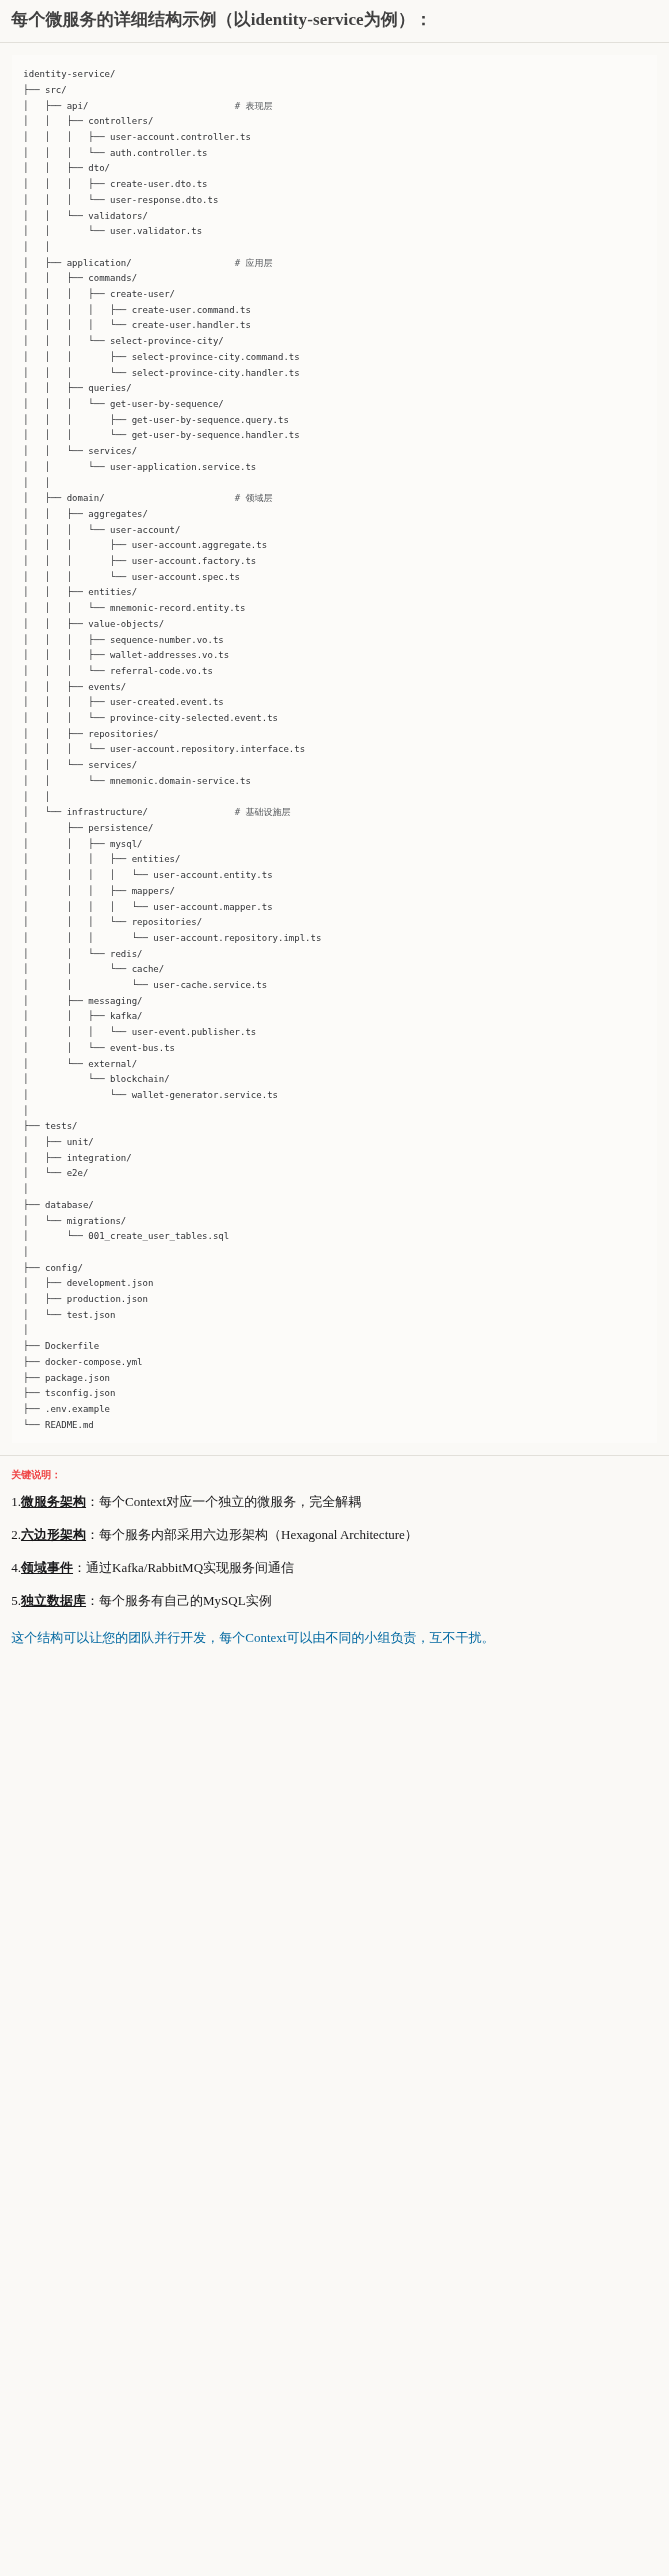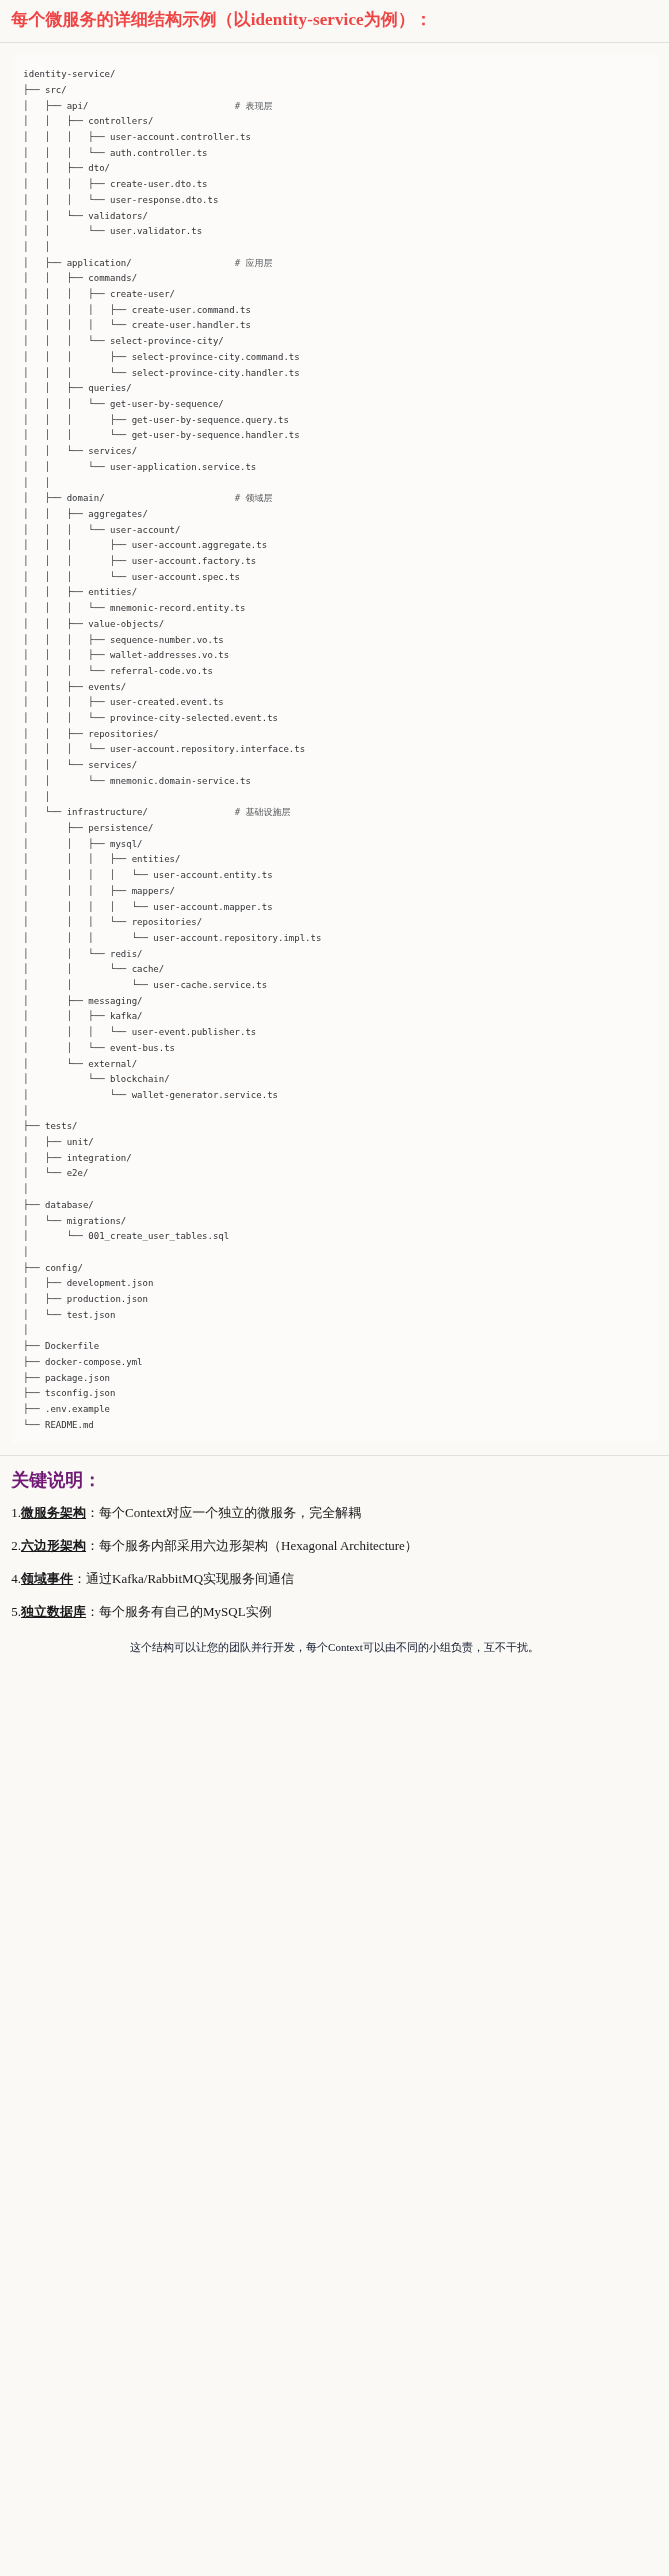--- a/index.html
+++ b/index.html
@@ -21,21 +21,21 @@
     padding: 0;
   }
 
   
   .doc-heading {
     font-family: "Liberation Serif", serif;
     font-weight: bold;
     font-size: 17px;
     line-height: 1.35;
     letter-spacing: 0.1px;
-    color: #ef4444;
+    color: #404040;
     padding: 8.8px 11.3px 10px 11.3px;
     margin: 0;
   }
   .rule {
     border: 0;
     border-top: 0.6px solid #e2e0da;
     margin: 0 0 0 0;
     height: 0;
   }
 
@@ -60,23 +60,23 @@
   }
 
   
   .notes {
     background: #faf9f6;
     padding: 5px 11.3px 13.8px 11.3px;
   }
   .notes-title {
     font-family: "Liberation Serif", serif;
     font-weight: bold;
-    font-size: 18px;
+    font-size: 10px;
     line-height: 1.4;
-    color: #701a75;
+    color: #ef4444;
     margin: 6.3px 0 10px 0;
   }
   .note-item {
     font-family: "Liberation Serif", serif;
     font-size: 13px;
     line-height: 1.55;
     color: #18181a;
     margin: 0 0 13px 0;
   }
   .note-item .num {
@@ -87,25 +87,24 @@
     text-decoration: underline;
   }
   .note-item .sep {
     font-weight: normal;
   }
   .note-item .desc {
     font-weight: normal;
   }
   .closing {
     font-family: "Liberation Serif", serif;
-    font-size: 11px;
+    font-size: 13px;
     line-height: 1.6;
-    color: #0f172a;
+    color: #0369a1;
     margin: 16.3px 0 0 0;
-    text-align: center;
   }
 </style>
 </head>
 <body>
 
 <div class="page">
 
   <h1 class="doc-heading">每个微服务的详细结构示例（以identity-service为例）：</h1>
 
   <hr class="rule">

